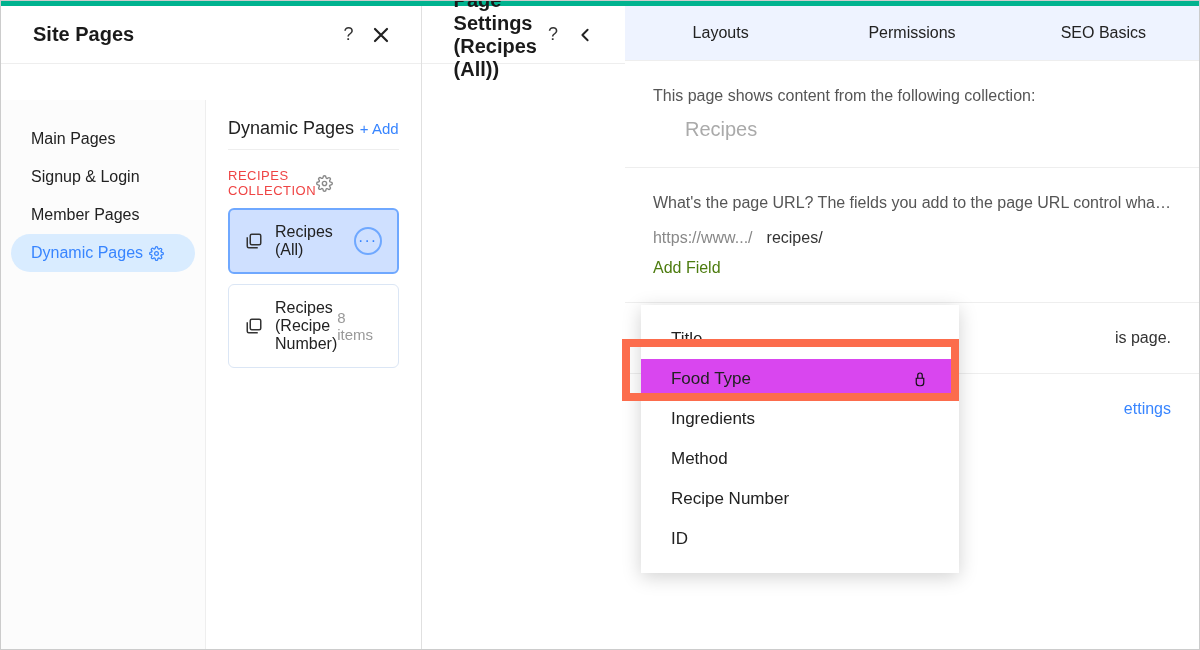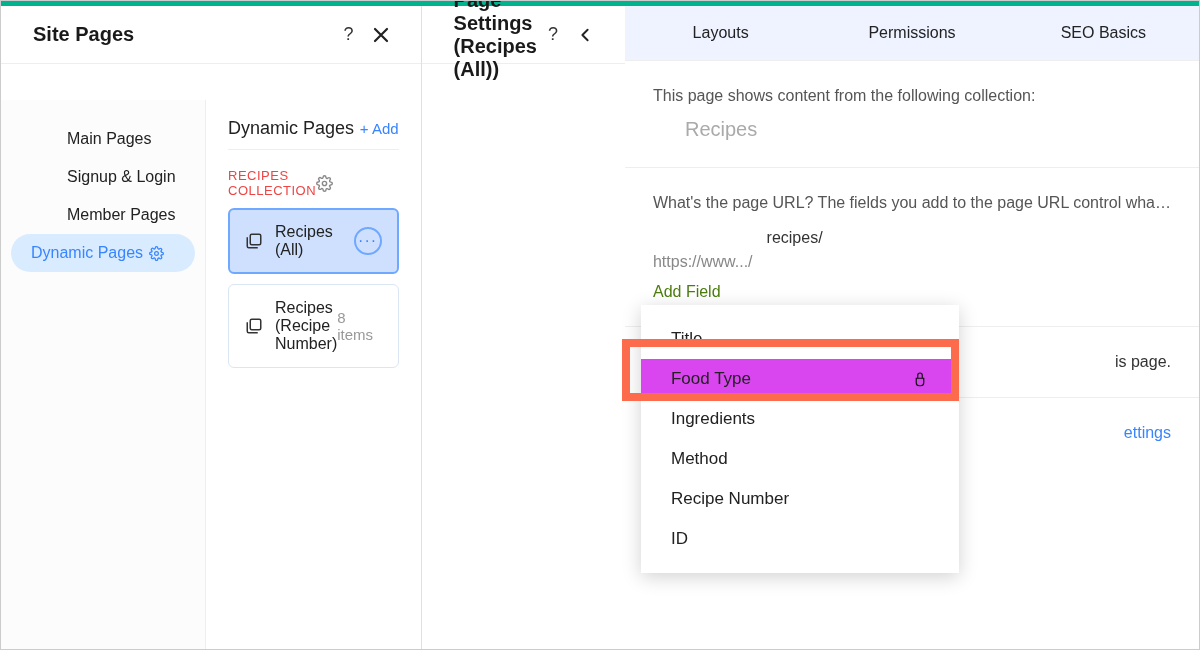--- a/index.html
+++ b/index.html
@@ -9,21 +9,21 @@
 .main { display: flex; height: 645px; }
 .left-panel { width: 608px; display: flex; flex-direction: column; border-right: 1px solid #e0e0e0; gap: 36px; }
 .right-panel { flex: 1; display: flex; flex-direction: row; }
 
 .panel-header { height: 58px; display: flex; align-items: center; padding: 0 24px 0 32px; border-bottom: 1px solid #eee; }
 .panel-header h1 { font-size: 20px; font-weight: 700; color: #1a1a1a; flex: 1; }
 .hdr-icon { width: 32px; height: 32px; display: flex; align-items: center; justify-content: center; cursor: pointer; font-size: 18px; color: #333; }
 
 .left-body { display: flex; flex: 1; }
 .side-nav { width: 205px; border-right: 1px solid #eee; background: #fcfcfc; padding-top: 20px; }
-.side-item { padding: 10px 20px 10px 30px; font-size: 16px; color: #222; cursor: pointer; display: flex; align-items: center; margin-left: 36px; }
+.side-item { padding: 10px 20px 10px 30px; font-size: 16px; color: #222; cursor: pointer; display: flex; align-items: center; }
 .side-item.active { background: #d9ecff; border-radius: 999px; margin: 0 10px; padding-left: 20px; color: #3885ff; }
 .gear-sm { margin-left: 6px; }
 
 .content { flex: 1; padding: 18px 22px; }
 .content-head { display: flex; align-items: center; padding-bottom: 10px; border-bottom: 1px solid #eee; }
 .content-head h2 { font-size: 18px; font-weight: 500; color: #222; flex: 1; }
 .add-link { color: #3885ff; font-size: 15px; cursor: pointer; }
 .collection-label { margin-top: 18px; display:flex; align-items:center; }
 .collection-label span { font-size: 13px; letter-spacing: 0.5px; color: #ef4444; flex:1; }
 .card { margin-top: 10px; border: 1px solid #dbe6f5; border-radius: 6px; padding: 14px 16px; display: flex; align-items: center; font-size: 16px; color: #222; }
@@ -32,21 +32,21 @@
 .pill-dots { width: 28px; height: 28px; border: 2px solid #6fa8ff; border-radius: 50%; display: flex; align-items: center; justify-content: center; color: #3885ff; font-size: 16px; letter-spacing: 1px; }
 .muted { color: #999; font-size: 15px; }
 
 .r-body { flex: 1; position: relative; }
 .r-tabs { display: flex; border-bottom: 1px solid #eee; background: #eef3ff; }
 .r-tab { flex: 1; text-align: center; padding: 18px 0; font-size: 16px; color: #222; cursor: pointer; }
 .r-tab.active { background: #fff; }
 .r-section { padding: 22px 28px; border-bottom: 1px solid #eee; font-size: 16px; color: #333; line-height: 1.6; }
 .coll-name { color: #aaa; font-size: 20px; margin-top: 4px; margin-left: 32px; }
 .url-line { margin-top: 10px; display: flex; gap: 14px; }
-.url-part1 { color: #888; margin-top: 24px; }
+.url-part1 { color: #888; }
 .add-field { color: #4d7c0f; margin-top: 4px; cursor: pointer; }
 .ghost-text { color: #555; white-space: nowrap; overflow: hidden; text-overflow: ellipsis; }
 .adv-link { color: #3885ff; cursor: pointer; }
 
 .dropdown { position: absolute; left: 16px; top: 299px; width: 318px; background: #fff; box-shadow: 0 4px 18px rgba(0,0,0,0.18); padding: 14px 0; z-index: 10; }
 .dd-item { padding: 10px 30px; font-size: 17px; color: #222; cursor: pointer; }
 .dd-item.hl { background: #d946ef; display: flex; align-items: flex-end; justify-content: space-between; }
 
 .highlight-box { position: absolute; left: -3px; top: 333px; width: 337px; height: 62px; border: 8px solid #fc6c4c; z-index: 11; pointer-events: none; }
 

